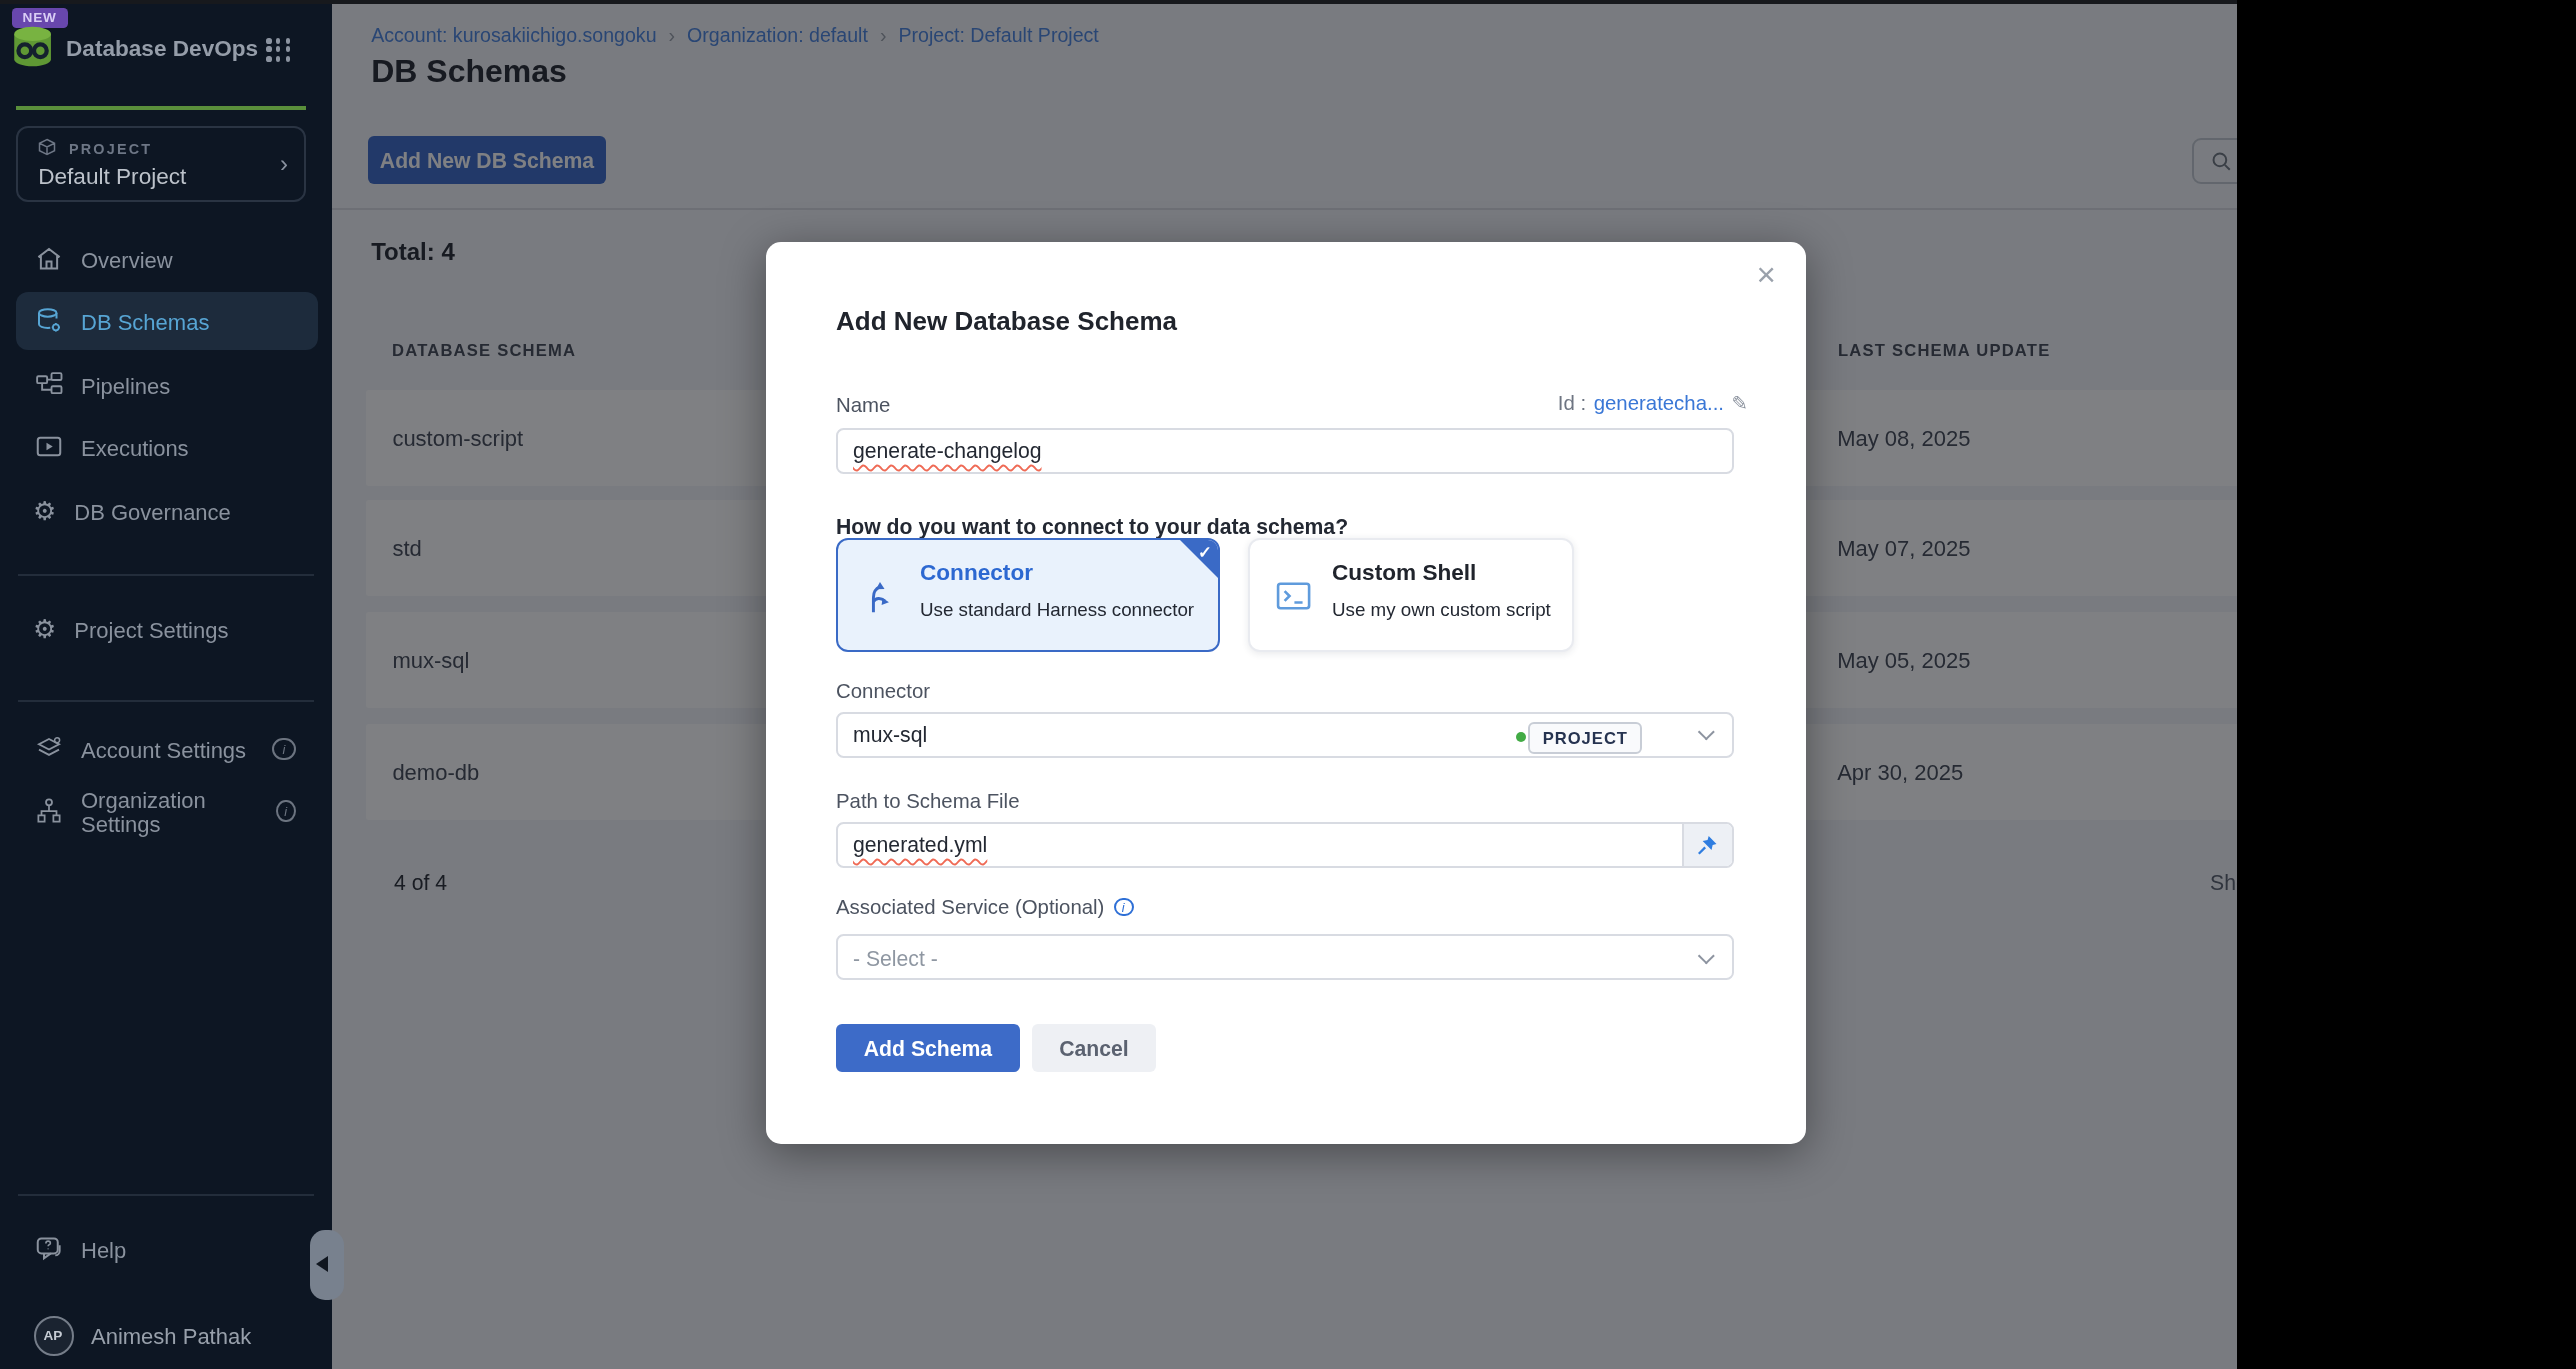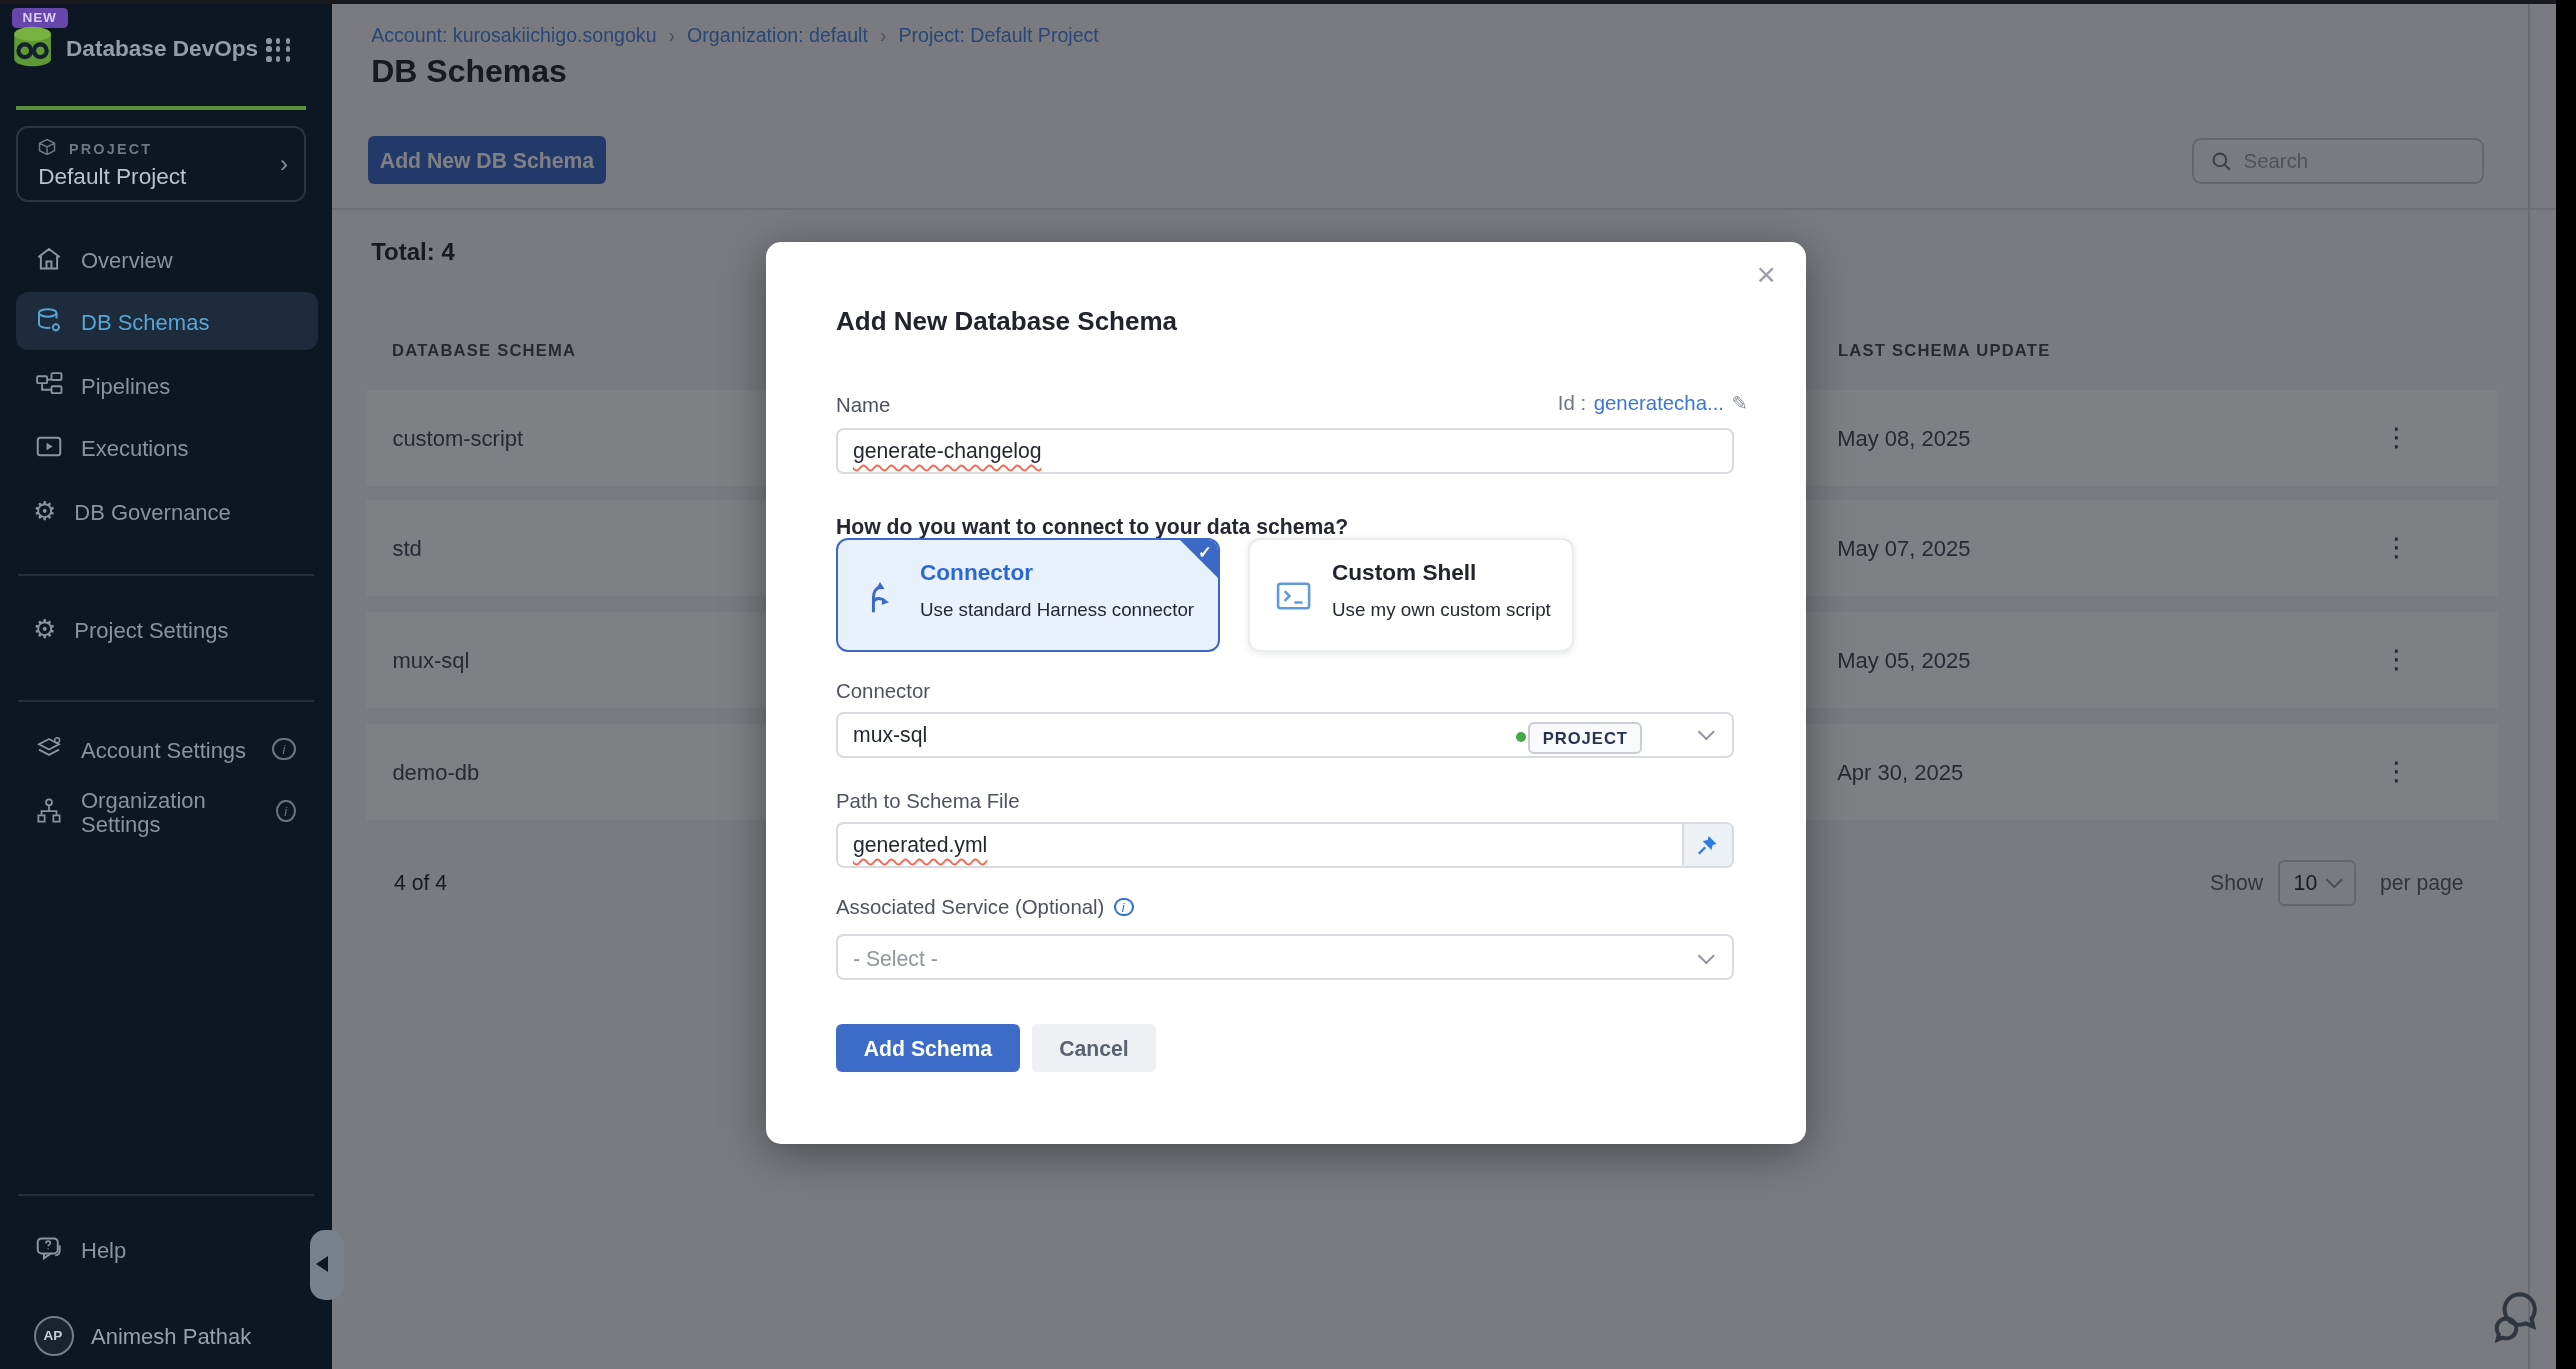--- a/index.html
+++ b/index.html
@@ -1,16 +1,16 @@
 <!DOCTYPE html>
 <html style="font-size:12px"><head>
 <meta charset="utf-8">
 <style>
   html,body{margin:0;padding:0;background:#000;}
-  #stage{position:relative;width:2556px;height:1369px;overflow:hidden;background:#0d1623;}
+  #stage{position:relative;width:2237px;height:1369px;overflow:hidden;background:#0d1623;}
   #app{position:relative;width:1288px;height:685px;transform:scale(2);transform-origin:0 0;
        font-family:"Liberation Sans",sans-serif;-webkit-font-smoothing:antialiased;}
 
   
   .sidebar{position:absolute;left:0;top:0;width:166px;height:685px;background:#0d1623;z-index:10;}
   .new-badge{position:absolute;left:6px;top:3.8px;background:#6847ad;color:#d9cdf5;font-size:6.8px;font-weight:bold;
              letter-spacing:0.4px;padding:1.5px 5.3px;border-radius:2.3px;}
   .logo{position:absolute;left:4.5px;top:12px;width:22.6px;height:22.6px;}
   .app-title{position:absolute;left:33px;top:18px;font-size:11.3px;font-weight:bold;color:#959da9;}
   .grid9{position:absolute;left:133px;top:19px;display:grid;grid-template-columns:repeat(3,3px);grid-gap:1.9px;}

